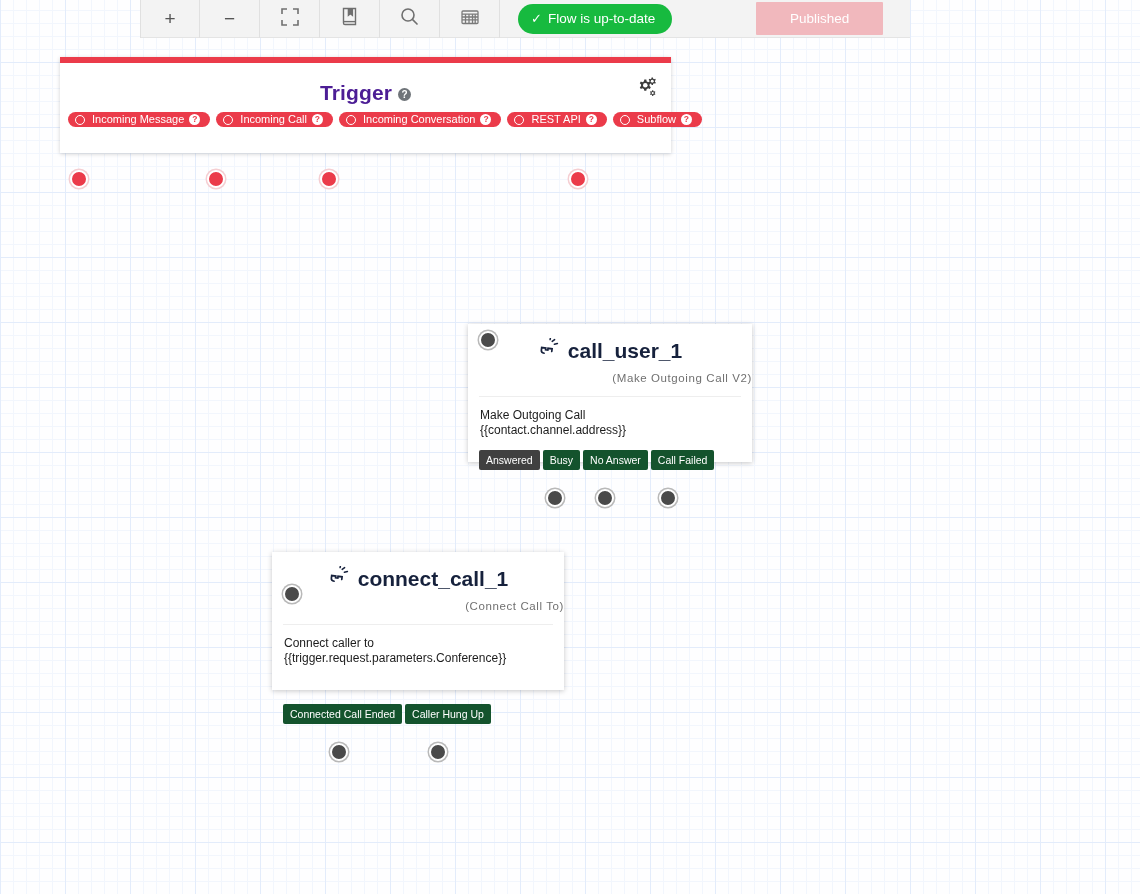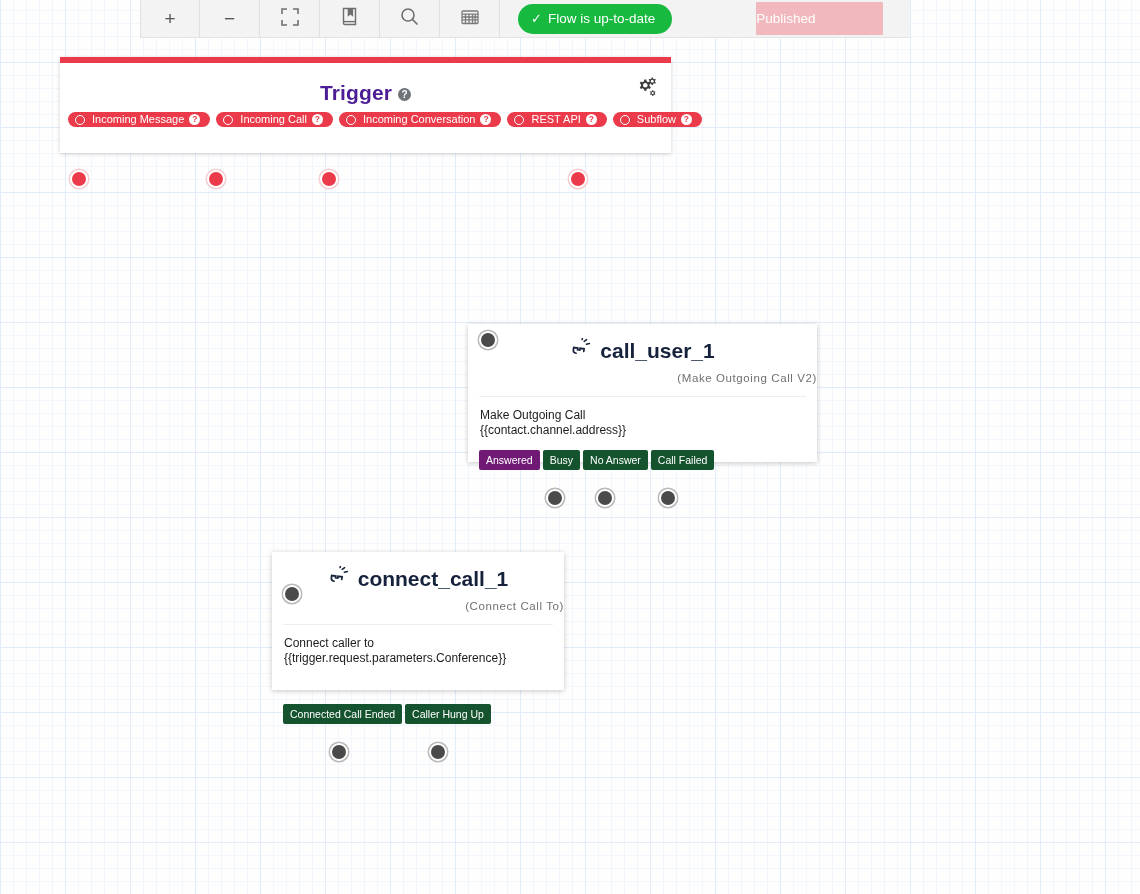--- a/index.html
+++ b/index.html
@@ -80,21 +80,21 @@
     font-weight: 400;
   }
   .published-btn {
     width: 127px;
     height: 33px;
     background: #f1b8bd;
     color: #ffffff;
     font-size: 13.5px;
     display: flex;
     align-items: center;
-    justify-content: flex-start;
+    justify-content: center;
     margin-left: 84px;
     cursor: default;
     border-radius: 1px;
   }
 
   
   #trigger-widget {
     position: absolute;
     left: 60px;
     top: 57px;
@@ -249,21 +249,21 @@
     color: #ffffff;
     font-size: 10.5px;
     display: flex;
     align-items: center;
     padding: 0 7px;
     white-space: nowrap;
     border-radius: 2px;
     cursor: pointer;
     line-height: 1;
   }
-  .tab.green { background: #701a75; }
+  .tab.green { background: #404040; }
 
   
   #edges {
     position: absolute;
     inset: 0;
     z-index: 10;
     pointer-events: none;
   }
   #edges-top {
     position: absolute;
@@ -384,21 +384,21 @@
   </div>
   <div class="flow-status">
     <span class="chk">✓</span>
     <span>Flow is up-to-date</span>
   </div>
   <div class="published-btn">
     <span>Published</span>
   </div>
 </div>
 
-<div class="node-card" style="left:468px; top:324px; width:349px; height:138px;">
+<div class="node-card" style="left:468px; top:324px; width:284px; height:138px;">
   <div class="node-title">
     <span class="phone-icon">
       <svg width="22" height="20" viewBox="0 0 22 20">
         <g fill="none" stroke="#16213c" stroke-width="1.7" stroke-linecap="round">
           <path d="M3.6 16.6 C2.2 15.2 2.2 13.6 3.3 12.5 L5.2 10.6 L8.1 13.5 L6.9 14.7 L8.5 16.3 L9.7 15.1 L12.6 18 L10.7 19.9" transform="translate(0,-3.5) rotate(-38 8 14)"></path>
           <path d="M14.2 3.4 L16.6 1.6 M16.4 6.3 L19.4 5.5 M12.1 1.6 L12.6 -1.1" stroke-width="1.5"></path>
         </g>
       </svg>
     </span>
     <span>call_user_1</span>

